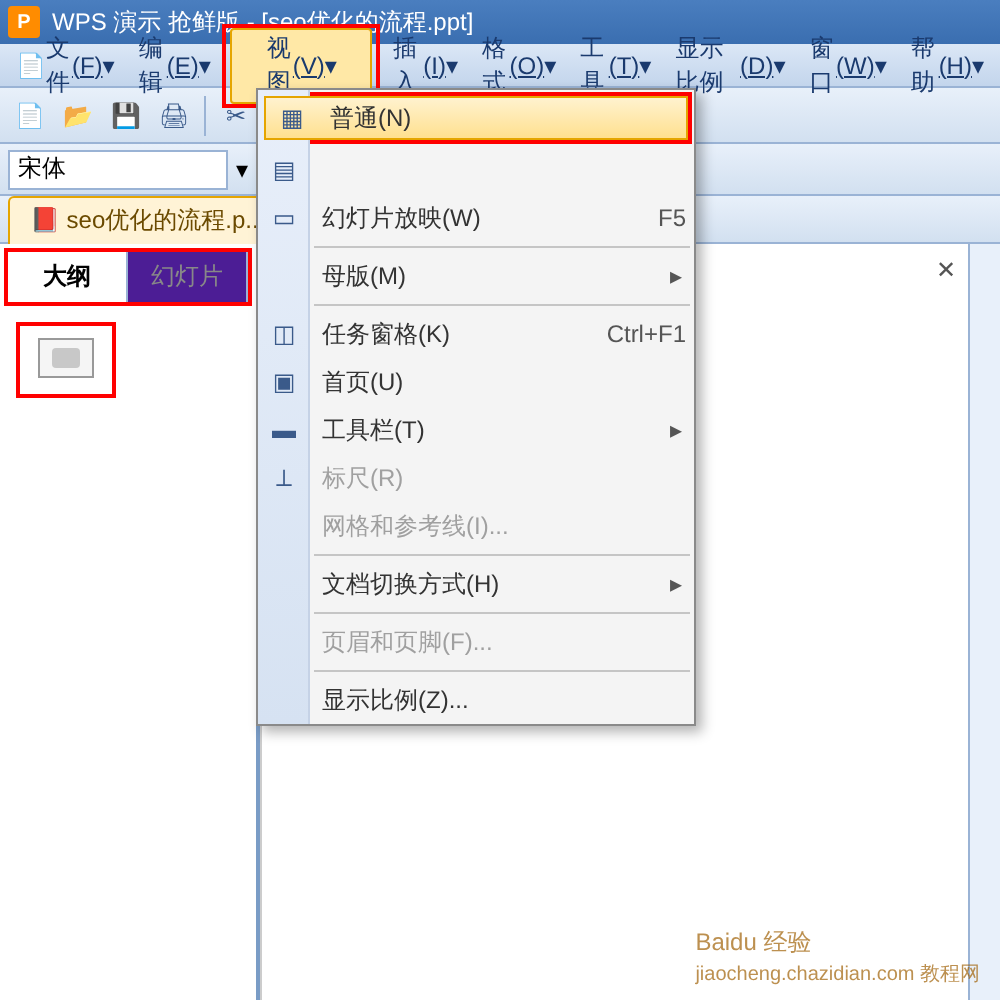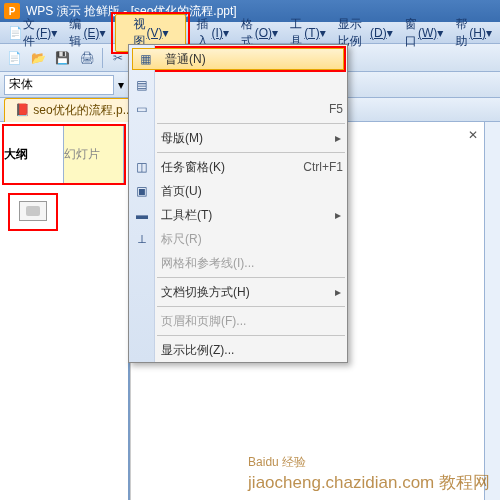--- a/index.html
+++ b/index.html
@@ -14,42 +14,42 @@
 .toolbar { background: linear-gradient(#e8f0fa, #d2e0f0); height: 28px; display: flex; align-items: center; padding: 0 4px; border-bottom: 1px solid #9ab3d5; gap: 2px; }
 .toolbar .tbtn { width: 22px; height: 22px; display: inline-flex; align-items: center; justify-content: center; color: #3a5a8a; cursor: pointer; }
 .toolbar .sep { width: 1px; height: 20px; background: #9ab3d5; margin: 0 2px; }
 .fontbar { background: linear-gradient(#e8f0fa, #d2e0f0); height: 26px; display: flex; align-items: center; padding: 12px 4px; border-bottom: 1px solid #9ab3d5; gap: 4px; }
 .fontbar input { background: #fff; border: 1px solid #9ab3d5; height: 20px; padding: 0 4px; }
 .tabbar { background: linear-gradient(#e8f0fa, #d2e0f0); height: 24px; display: flex; align-items: center; padding: 0 4px; border-bottom: 1px solid #9ab3d5; }
 .tabbar .tab { background: #fff3d6; border: 1px solid #e5a500; border-bottom: none; padding: 3px 10px; border-radius: 3px 3px 0 0; color: #6b4a00; }
 .workspace { display: flex; height: 378px; }
 .sidebar { width: 130px; border-right: 2px solid #7a9cc6; background: #fff; }
 .side-tabs { display: flex; border-bottom: 1px solid #9ab3d5; }
-.side-tab { flex: 1; padding: 20px 0; border-right: 1px solid #9ab3d5; cursor: pointer; }
+.side-tab { flex: 1; text-align: center; padding: 4px 0; border-right: 1px solid #9ab3d5; cursor: pointer; }
 .side-tab.active { background: #fff; font-weight: bold; }
-.side-tab.inactive { background: #fef9c3; color: #888; font-family: Liberation Mono, monospace; }
+.side-tab.inactive { background: #4c1d95; color: #888; font-family: Liberation Mono, monospace; }
 .side-tabs.red-box { border: 2px solid #ff0000; margin: 2px; }
 .thumb { margin: 8px; width: 50px; height: 38px; border: 2px solid #ff0000; padding: 6px; }
 .thumb-inner { width: 28px; height: 20px; border: 1px solid #999; background: #f5f5f5; margin: 0 auto; display:flex; align-items:center; justify-content:center; }
 .thumb-inner::after { content:""; width:14px; height:10px; background:#c8c8c8; border-radius:2px; }
 .mainarea { flex: 1; background: #fff; position: relative; border-left: 1px solid #ccc; }
 .mainarea .scroll { position: absolute; right: 0; top: 0; bottom: 0; width: 16px; background: #e8f0fa; border-left: 1px solid #9ab3d5; }
 .mainarea .close-x { position: absolute; right: 22px; top: 6px; color: #555; cursor: pointer; }
 .dropdown { position: absolute; left: 128px; top: 44px; width: 220px; background: #f4f4f4; border: 1px solid #8a8a8a; box-shadow: 3px 3px 6px rgba(0,0,0,.3); z-index: 100; }
 .dropdown .iconcol { position: absolute; left: 0; top: 0; bottom: 0; width: 26px; background: linear-gradient(#e8effa, #d6e2f2); border-right: 1px solid #c5d2e6; }
 .dropdown .ditem { position: relative; height: 24px; display: flex; align-items: center; padding-left: 32px; cursor: pointer; color: #333; }
 .dropdown .ditem.disabled { color: #a0a0a0; }
 .dropdown .ditem .icon { position: absolute; left: 4px; width: 18px; text-align: center; color: #3a5a8a; }
 .dropdown .ditem .shortcut { margin-left: auto; margin-right: 4px; color: #555; }
 .dropdown .ditem .arrow { position: absolute; right: 6px; color: #555; }
 .dropdown .dsep { height: 1px; background: #c5c5c5; margin: 2px 2px 2px 28px; }
 .dropdown .highlight { border: 2px solid #ff0000; margin: 1px; }
 .dropdown .highlight .ditem { background: linear-gradient(#fff2cf, #ffe08f); border: 1px solid #e5a500; height: 22px; }
 .watermark { position: absolute; right: 10px; bottom: 6px; color: #a16207; font-size: 18px; opacity: .7; pointer-events: none; }
-.watermark .sub { font-size: 17px; display: block; text-align: center; }
+.watermark .sub { font-size: 10px; display: block; text-align: center; }
 </style>
 </head>
 <body>
 
 <div class="titlebar">
   <span class="logo">P</span>
   <span>WPS 演示 抢鲜版 - [seo优化的流程.ppt]</span>
 </div>
 
 <div class="menubar">
@@ -113,20 +113,21 @@
     <div class="ditem">
       <span class="icon">▦</span>
       <span>普通(N)</span>
     </div>
   </div>
   <div class="ditem">
     <span class="icon">▤</span>
   </div>
   <div class="ditem">
     <span class="icon">▭</span>
+    <span>幻灯片放映(W)</span>
     <span class="shortcut">F5</span>
   </div>
   <div class="dsep"></div>
   <div class="ditem">
     <span>母版(M)</span>
       <span class="arrow">▸</span>
   </div>
   <div class="dsep"></div>
   <div class="ditem">
     <span class="icon">◫</span>

